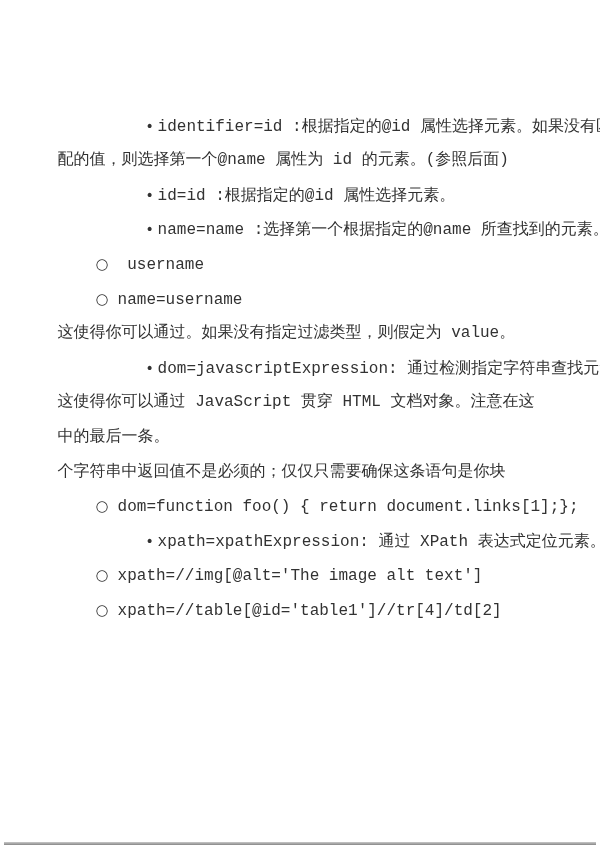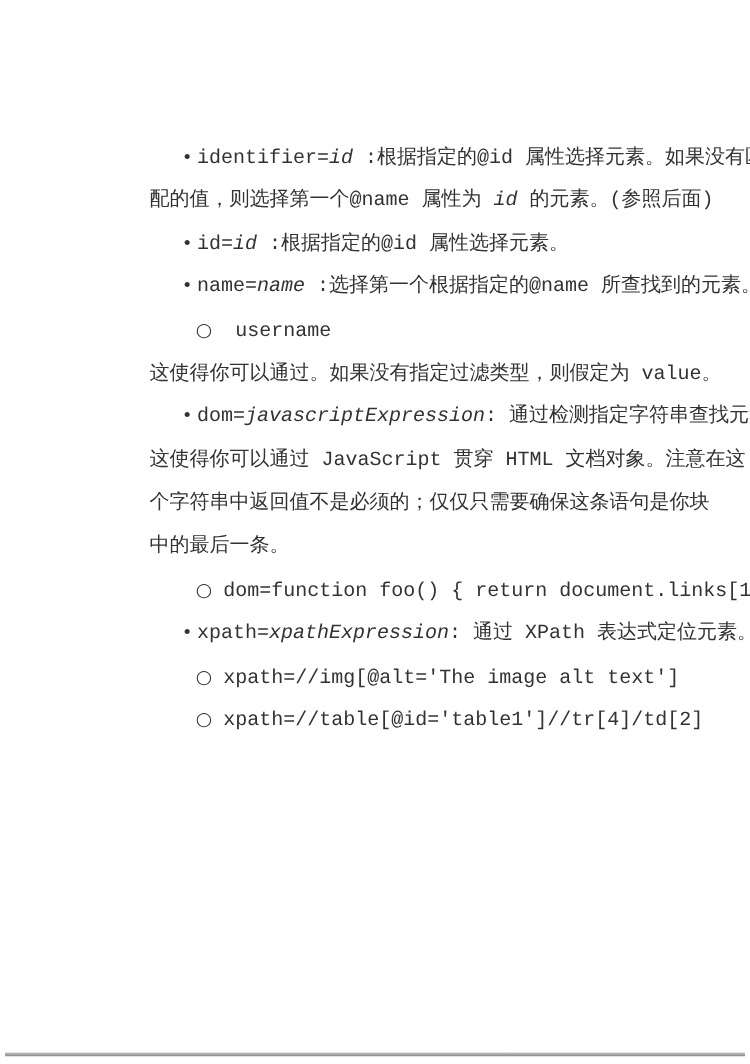--- a/index.html
+++ b/index.html
@@ -21,31 +21,31 @@
     top: 74px;
     left: 0;
     right: 0;
   }
   .line {
     height: 34.6px;
     line-height: 34.6px;
     font-size: 16px;
     white-space: pre;
   }
-  .l-para   { padding-left: 62px; }
+  .l-para   { }
   .l-bullet { padding-left: 88px; }
-  .l-circle { padding-left: 99px; }
+  .l-circle { padding-left: 38px; }
   .marker {
     display: inline-block;
     font-family: "DejaVu Sans", sans-serif;
     font-style: normal;
   }
   .marker-bullet { width: 12px; font-size: 14px; }
   .marker-circle { width: 22px; font-size: 15px; }
-  .it { font-style: italic; }
+  .it { }
   .footer-divider {
     position: absolute;
     left: 4px;
     right: 4px;
     top: 842px;
     height: 3px;
     background: linear-gradient(#c9c9c9, #878787);
   }
 </style>
 </head>
@@ -67,41 +67,44 @@
     </div>
 
     <div class="line l-bullet">
       <span class="marker marker-bullet">•</span><span>name=</span><span class="it">name</span><span> :选择第一个根据指定的@name 所查找到的元素。</span>
     </div>
 
     <div class="line l-circle">
       <span class="marker marker-circle">○</span><span> username</span>
     </div>
 
+    <div class="line l-circle">
+      <span class="marker marker-circle">○</span><span>name=username</span>
+    </div>
 
 
     <div class="line l-para">
       <span>这使得你可以通过。如果没有指定过滤类型，则假定为 value。</span>
     </div>
 
 
     <div class="line l-bullet">
       <span class="marker marker-bullet">•</span><span>dom=</span><span class="it">javascriptExpression</span><span>: 通过检测指定字符串查找元素。</span>
     </div>
 
     <div class="line l-para">
       <span>这使得你可以通过 JavaScript 贯穿 HTML 文档对象。注意在这</span>
     </div>
 
     <div class="line l-para">
-      <span>个字符串中返回值不是必须的；仅仅只需要确保这条语句是你块</span>
+      <span>中的最后一条。</span>
     </div>
 
     <div class="line l-para">
-      <span>中的最后一条。</span>
+      <span>个字符串中返回值不是必须的；仅仅只需要确保这条语句是你块</span>
     </div>
 
 
 
     <div class="line l-circle">
       <span class="marker marker-circle">○</span><span>dom=function foo() { return document.links[1];};</span>
     </div>
 
 
     <div class="line l-bullet">

